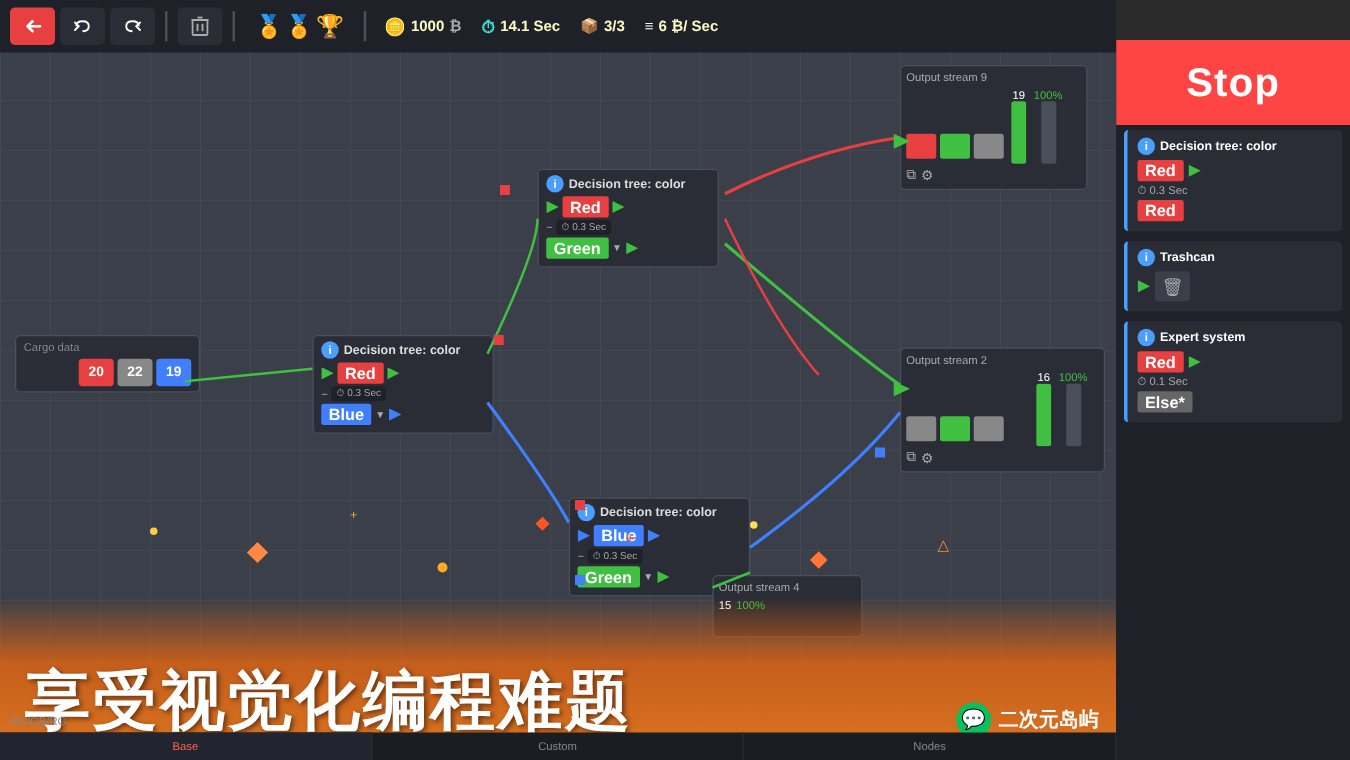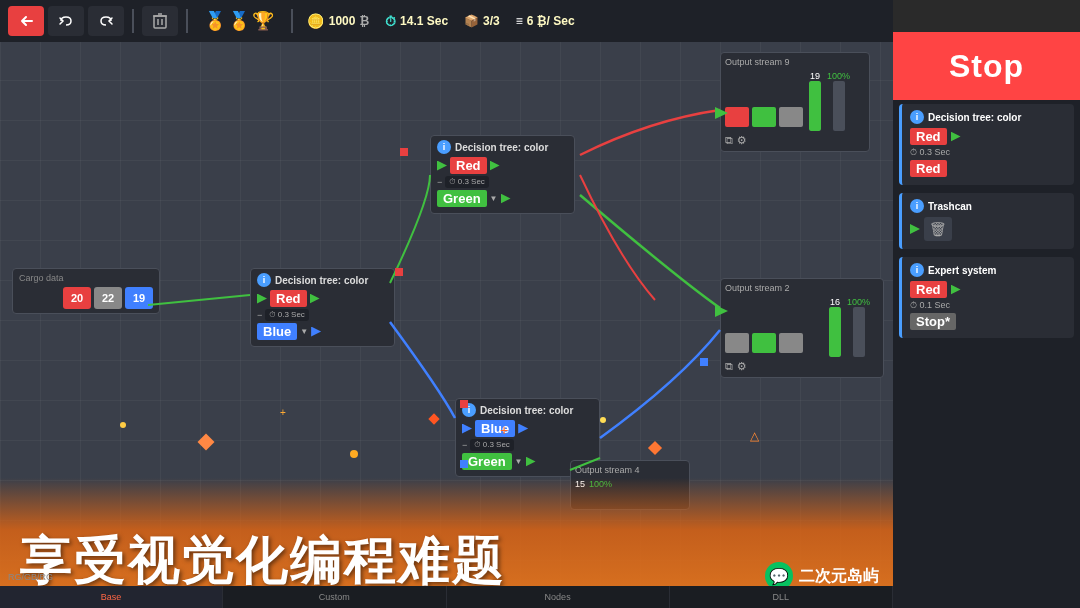--- a/index.html
+++ b/index.html
@@ -636,21 +636,20 @@
 
   <div id="wechat-watermark">
     <div class="wechat-icon-circle">💬</div>
     <span>二次元岛屿</span>
   </div>
 
   <div id="bottom-tabs">
     <div class="tab-item active">Base</div>
     <div class="tab-item">Custom</div>
     <div class="tab-item">Nodes</div>
-    <div class="tab-item">DLL</div>
   </div>
 
   <div id="rg-label">RG/GB/RG</div>
 
   <div class="medx-label">Medx</div>
 
 </div>
 
 <div id="right-panel">
 
@@ -690,17 +689,17 @@
       <span class="node-title">Expert system</span>
     </div>
     <div class="node-row">
       <span class="color-tag red">Red</span>
       <span class="node-port" style="display:inline-block"></span>
     </div>
     <div class="node-row">
       <span class="timer-small">⏱ 0.1 Sec</span>
     </div>
     <div class="node-row">
-      <span class="color-tag" style="background:#666">Stop*</span>
+      <span class="color-tag" style="background:#666">Else*</span>
     </div>
   </div>
 
 </div>
 
 </body></html>

